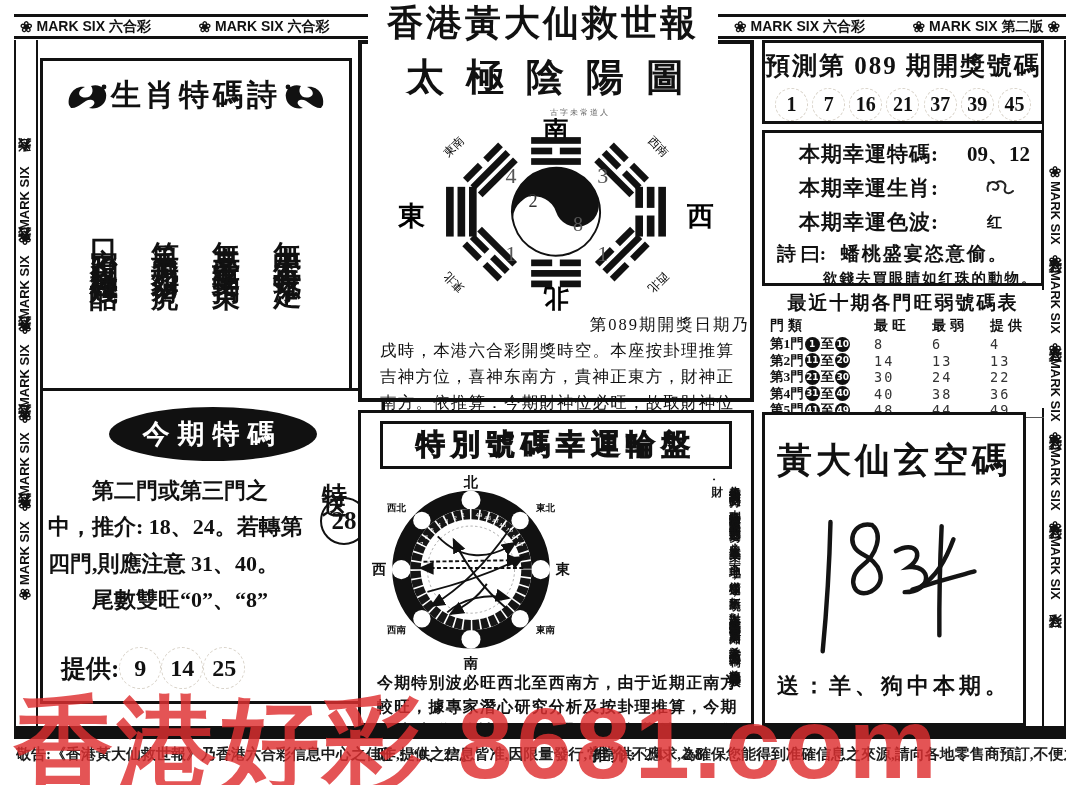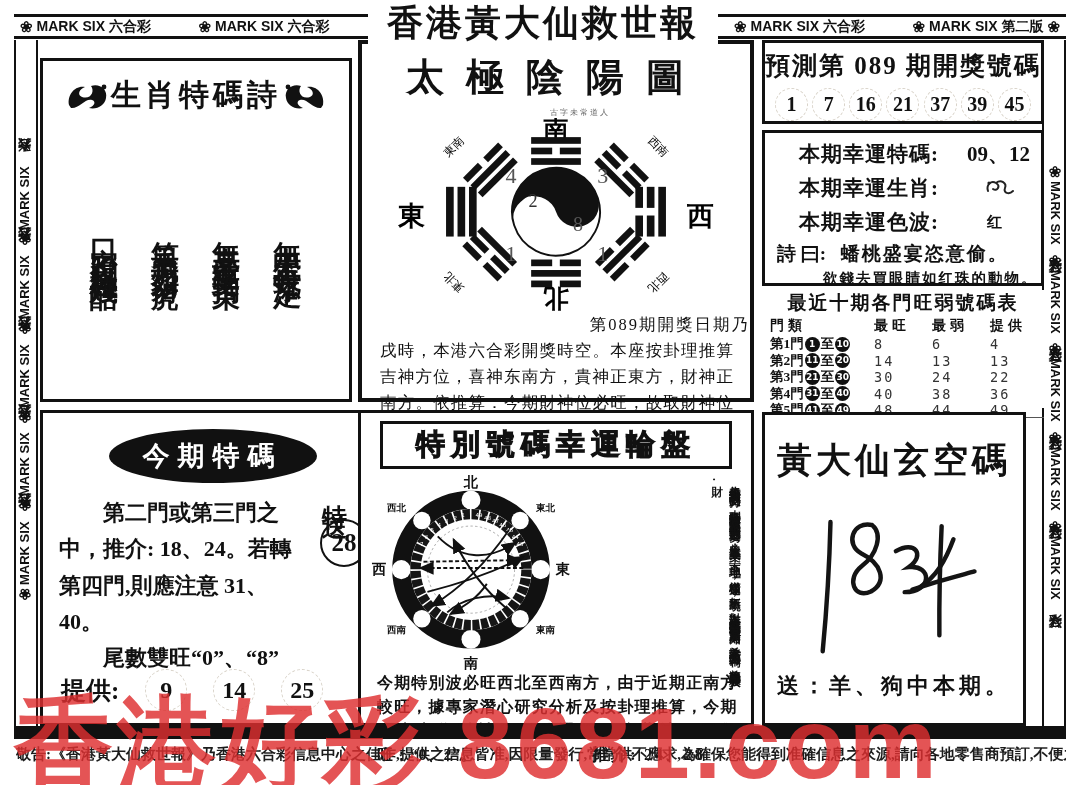--- a/index.html
+++ b/index.html
@@ -35,27 +35,27 @@
   .poem-title { font-size:30px; font-weight:bold; letter-spacing:4px; }
   .poem-body { height:252px; margin-top:18px; writing-mode:vertical-rl; text-orientation:upright;
     font-size:28px; font-weight:bold; letter-spacing:7px; line-height:1.9;
     display:block; text-align:center; padding:0 26px; }
   .poem-body div { margin:0 8px; }
 
   
   .badge-oval { width:208px; height:54px; background:#111; border-radius:50%; color:#fff;
     display:flex; align-items:center; justify-content:center; font-size:27px; font-weight:bold;
     letter-spacing:8px; margin:16px auto 10px auto; }
-  .cs-body { padding:2px 14px 0 16px; font-size:22px; font-weight:bold; line-height:1.65; }
+  .cs-body { padding:2px 14px 0 5px; font-size:22px; font-weight:bold; line-height:1.65; }
   .cs-p1 { padding-right:62px; text-indent:2em; }
   .tesong { position:absolute; right:12px; top:72px; width:52px; text-align:center; }
   .tesong-label { writing-mode:vertical-rl; text-orientation:upright; font-size:25px; font-weight:bold; letter-spacing:10px; }
   .tesong-circle { margin:14px auto 0 auto; width:48px; height:48px; border:2.5px solid #111; border-radius:50%;
     display:flex; align-items:center; justify-content:center; font-size:25px; font-weight:bold; }
-  .provide-row { position:absolute; left:18px; right:14px; bottom:12px; display:flex; align-items:center; gap:26px;
+  .provide-row { position:absolute; left:18px; right:14px; bottom:12px; display:flex; align-items:center; 
     font-size:25px; font-weight:bold; }
   .faint-circle { width:42px; height:42px; border:1.5px dashed #d8d2c8; border-radius:50%;
     display:flex; align-items:center; justify-content:center; font-size:24px; font-weight:bold; }
 
   
   .panel-taiji { border-width:4px; }
   .taiji-title { text-align:center; font-size:38px; font-weight:bold; letter-spacing:22px; margin-top:8px; }
   .taiji-caption { text-align:center; font-size:8px; color:#666; letter-spacing:2px; margin-top:4px;margin-left:48px; }
   .taiji-svg { display:block; margin:0 auto; }
   .taiji-dateline { text-align:right; font-size:16.5px; letter-spacing:2px; }
@@ -171,21 +171,21 @@
       </svg>
     </div>
     <div class="poem-body">
       <div>無中生有蛇添足，</div>
       <div>無辜牽連受拘束。</div>
       <div>笑里藏刀如豺虎，</div>
       <div>口密腹劍極殘酷。</div>
     </div>
   </div>
 
-  <div class="panel" style="left:40px; top:410px; width:345px; height:316px;">
+  <div class="panel" style="left:40px; top:388px; width:345px; height:316px;">
     <div class="badge-oval">今期特碼</div>
     <div class="cs-body">
       <div class="cs-p1">第二門或第三門之中，推介: 18、24。若轉第四門,則應注意 31、40。</div>
       <div style="text-indent:2em;">尾數雙旺“0”、“8”</div>
     </div>
     <div class="tesong">
       <div class="tesong-label">特送</div>
       <div class="tesong-circle">28</div>
     </div>
     <div class="provide-row">

